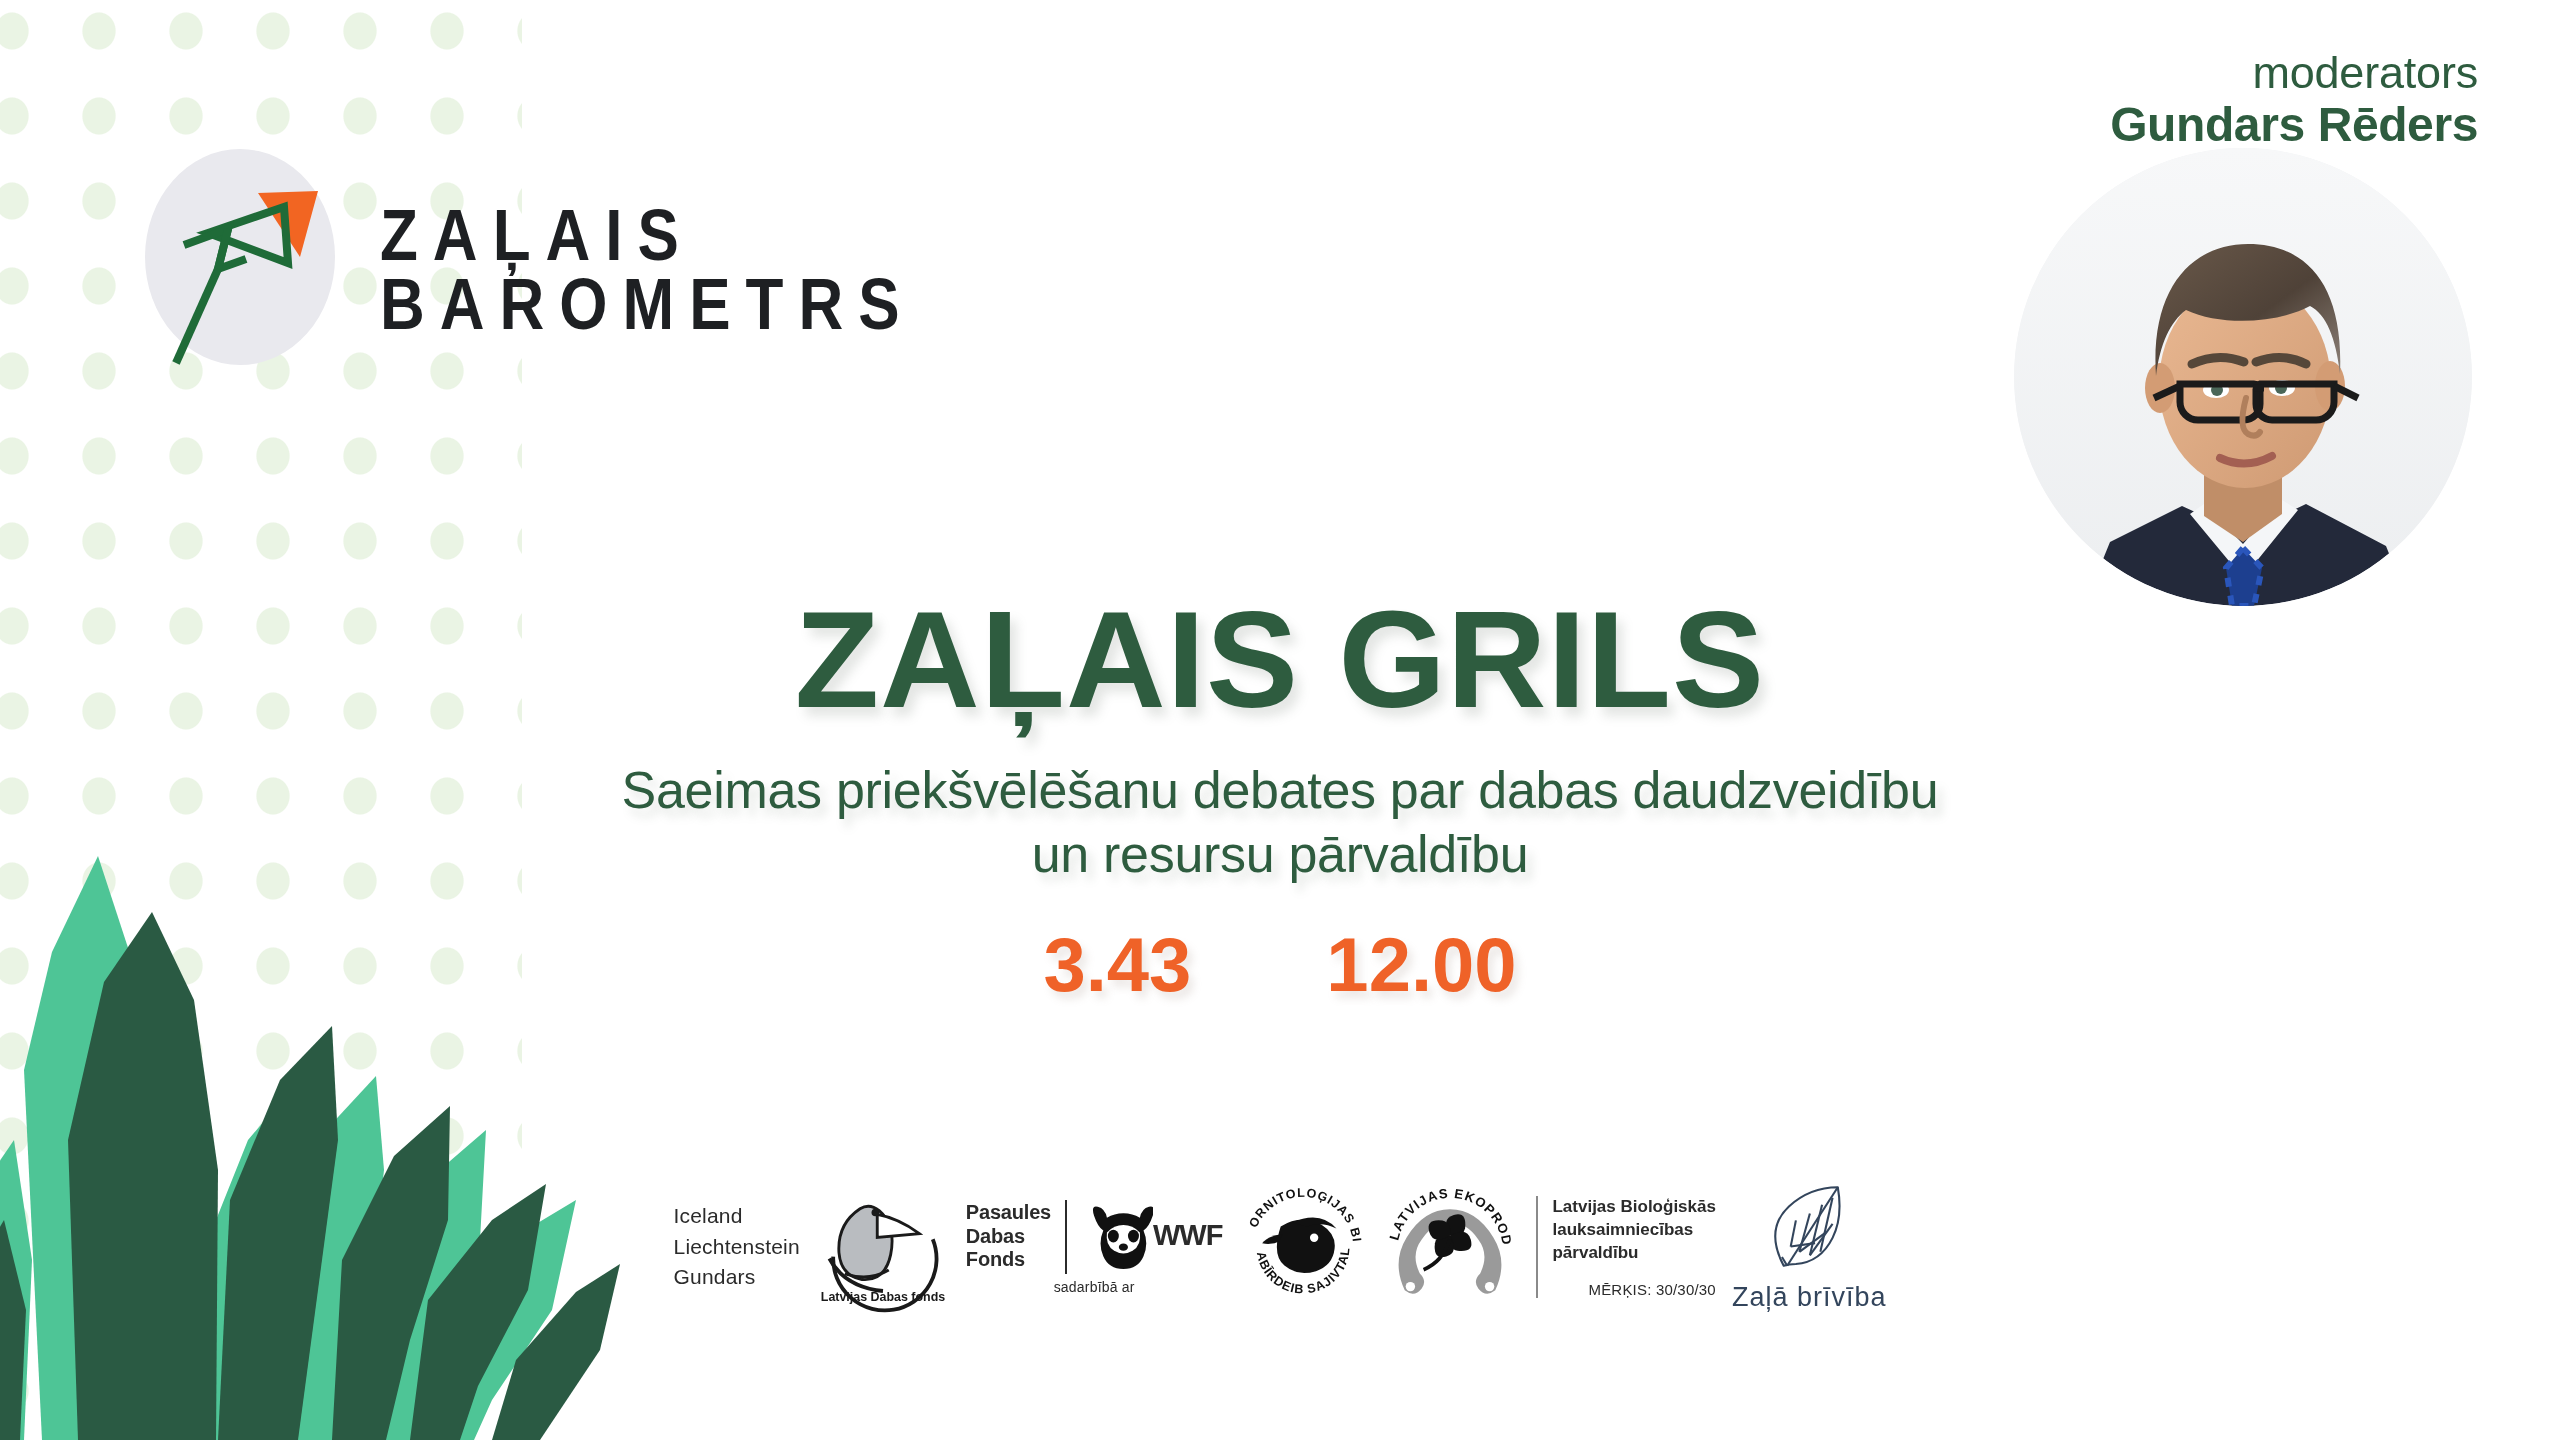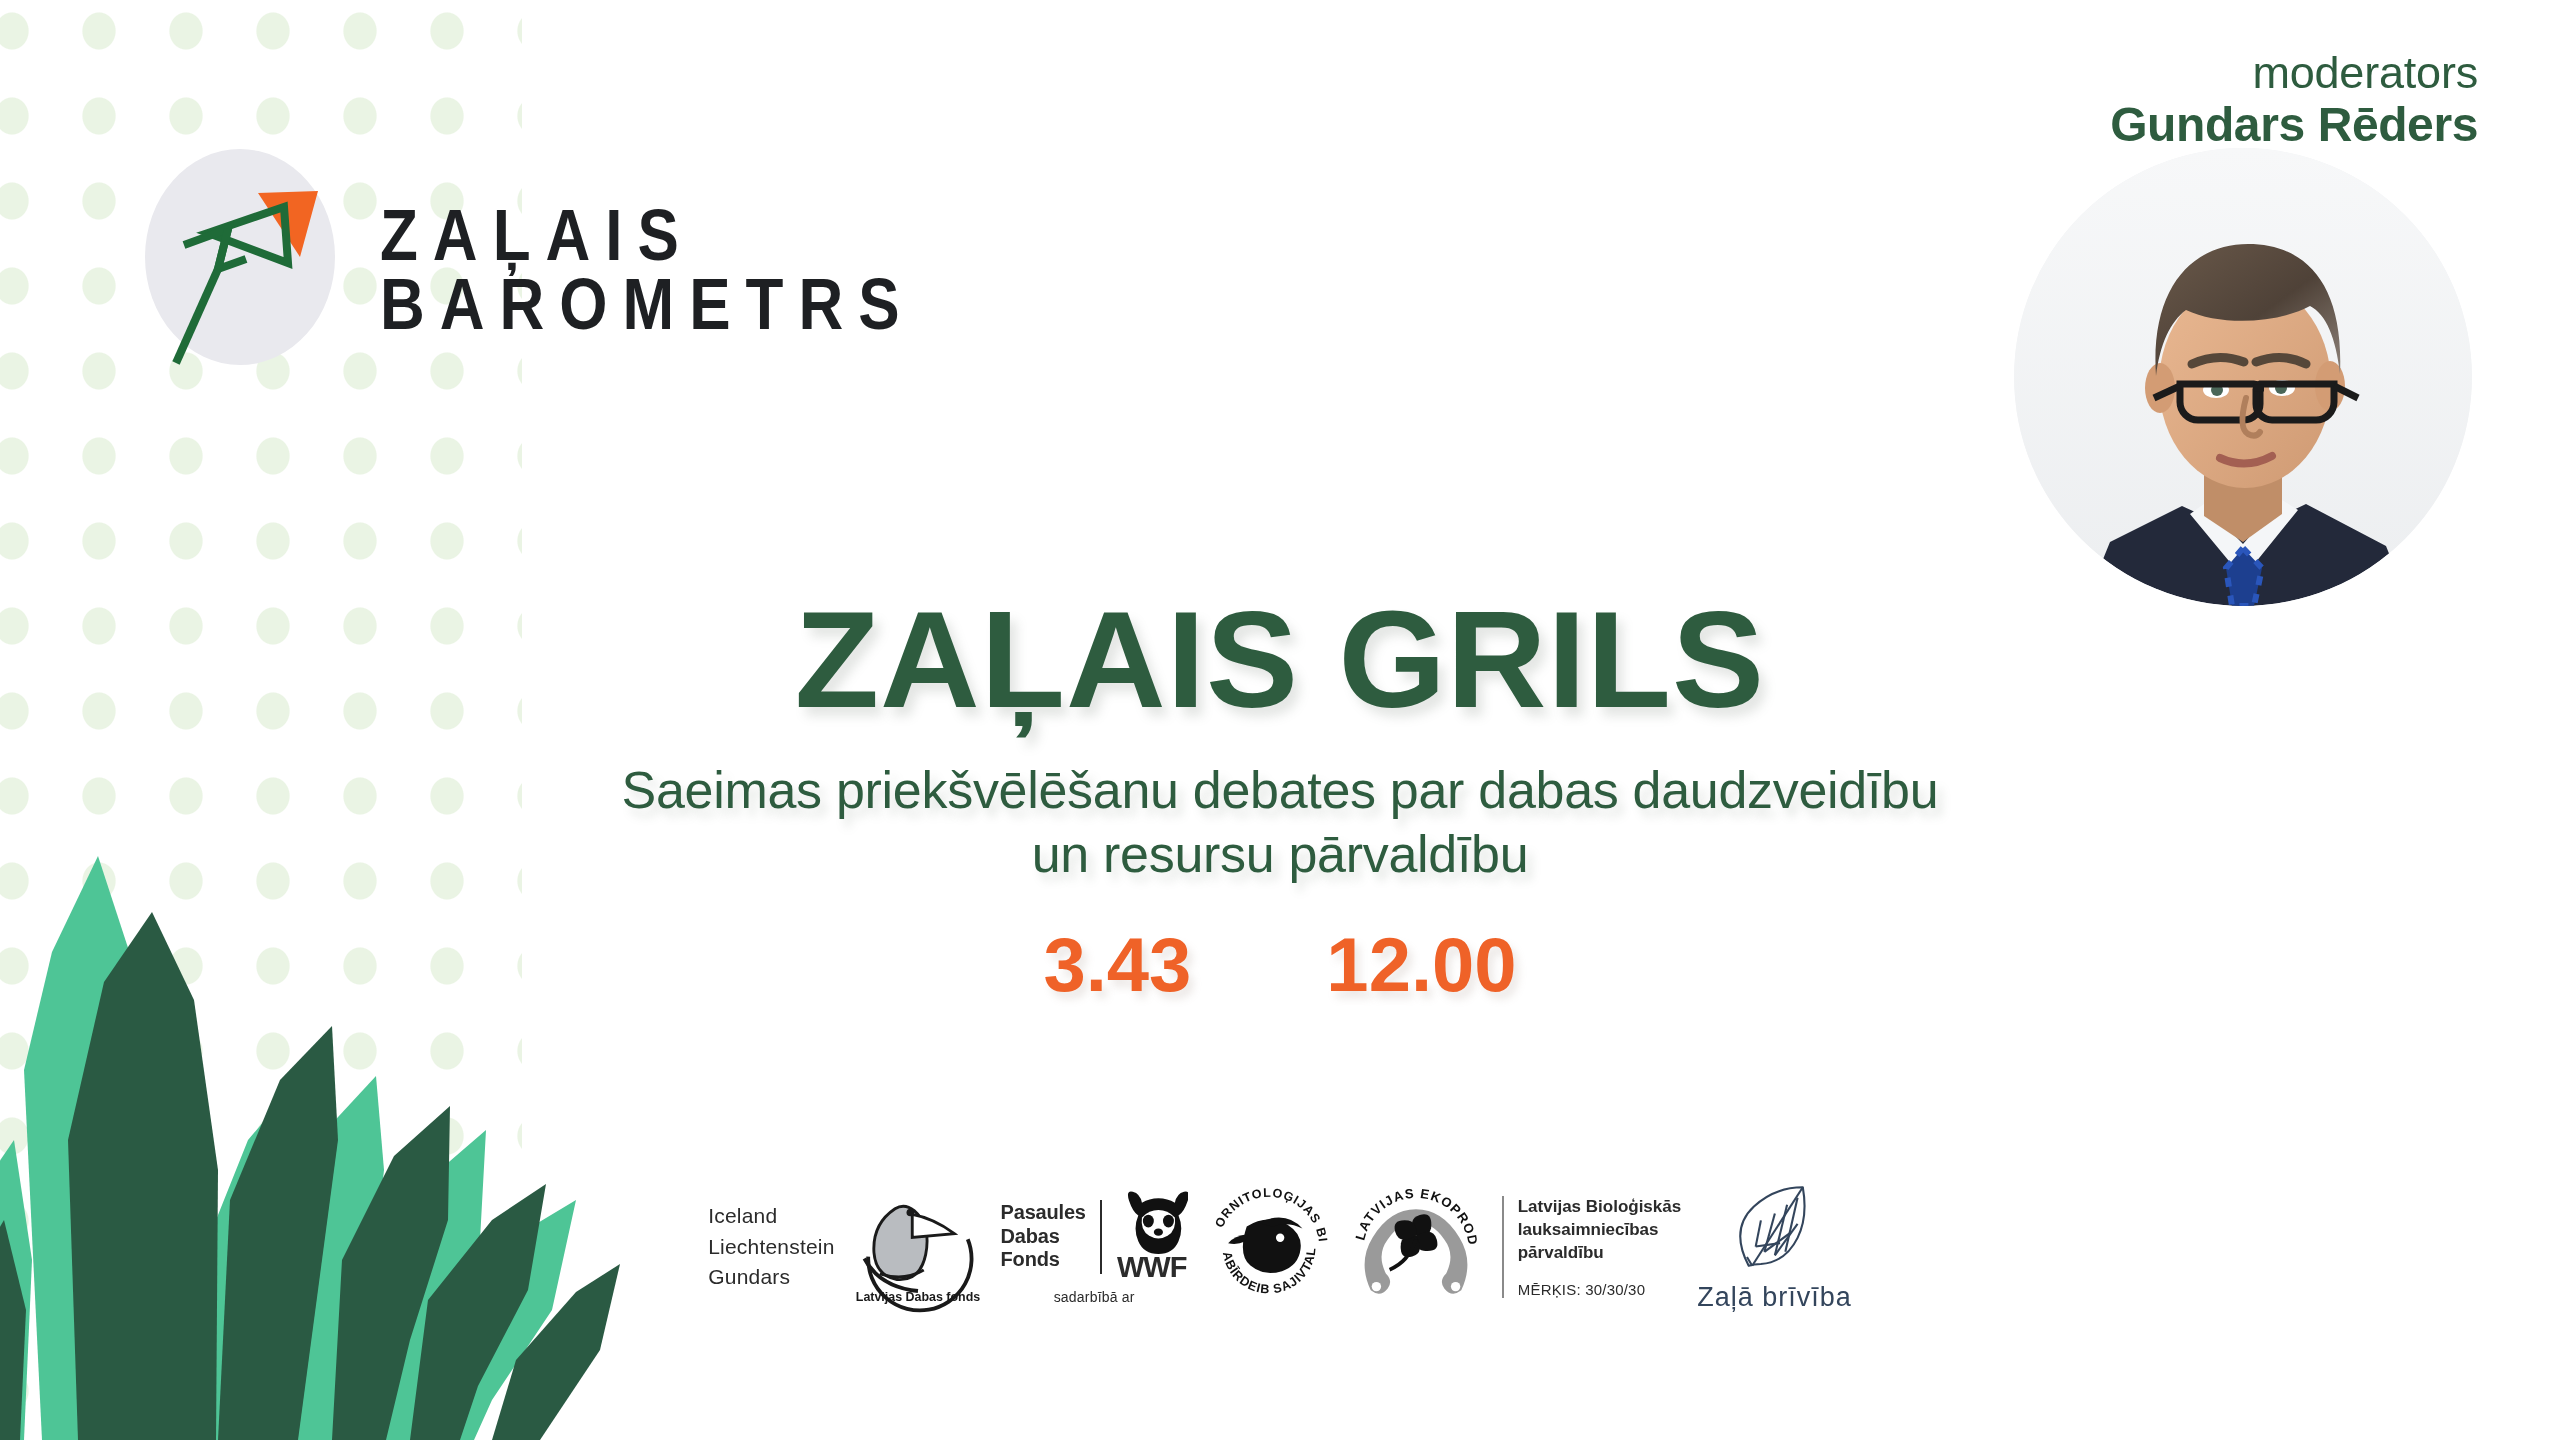--- a/index.html
+++ b/index.html
@@ -190,21 +190,21 @@
     font-size: 20px;
     font-weight: 700;
     line-height: 1.18;
     letter-spacing: -0.2px;
   }
   #pdf-divider {
     width: 2px;
     height: 74px;
     background: #2b2b2b;
   }
-  #wwf-stack { display: flex; flex-direction: column; align-items: center; }
+  #wwf-stack { display: flex; flex-direction: row; align-items: center; }
   #wwf-word {
     font-size: 29px;
     font-weight: 900;
     letter-spacing: -1px;
     margin-top: -3px;
   }
   #pdf-sadarbiba {
     font-size: 14px;
     margin-top: 5px;
     letter-spacing: 0.2px;
@@ -214,20 +214,21 @@
   #lbla-block { padding-left: 14px; border-left: 2px solid #8a8a8a; margin-left: 4px; }
   #lbla-name {
     font-size: 17px;
     font-weight: 700;
     line-height: 1.35;
   }
   #lbla-goal {
     margin-top: 16px;
     font-size: 15px;
     letter-spacing: 0.2px;
+    margin-left: 36px;
   }
 
   
   #zb-stack { display: flex; flex-direction: column; align-items: center; gap: 4px; }
   #zb-word {
     font-size: 27px;
     color: #33455c;
     letter-spacing: 1px;
   }
 

